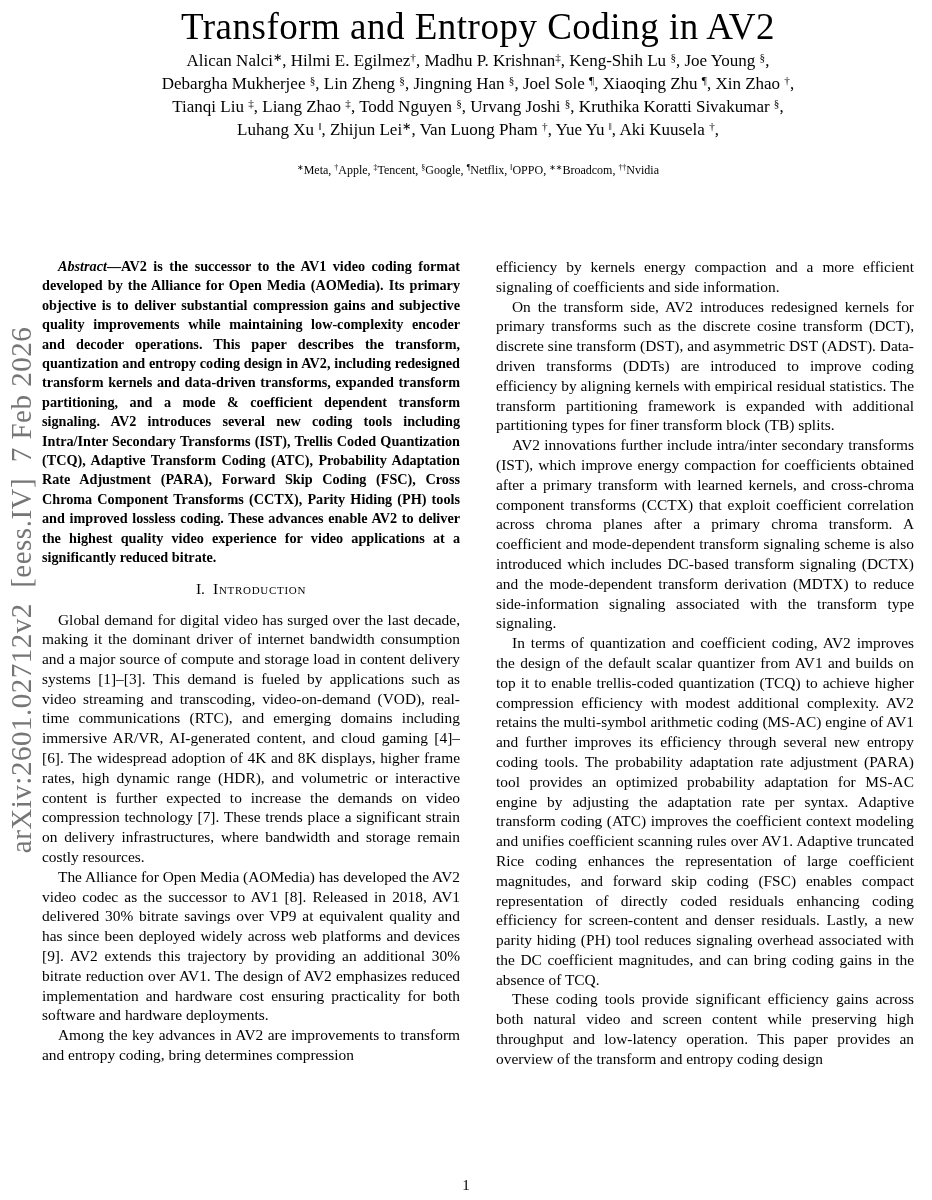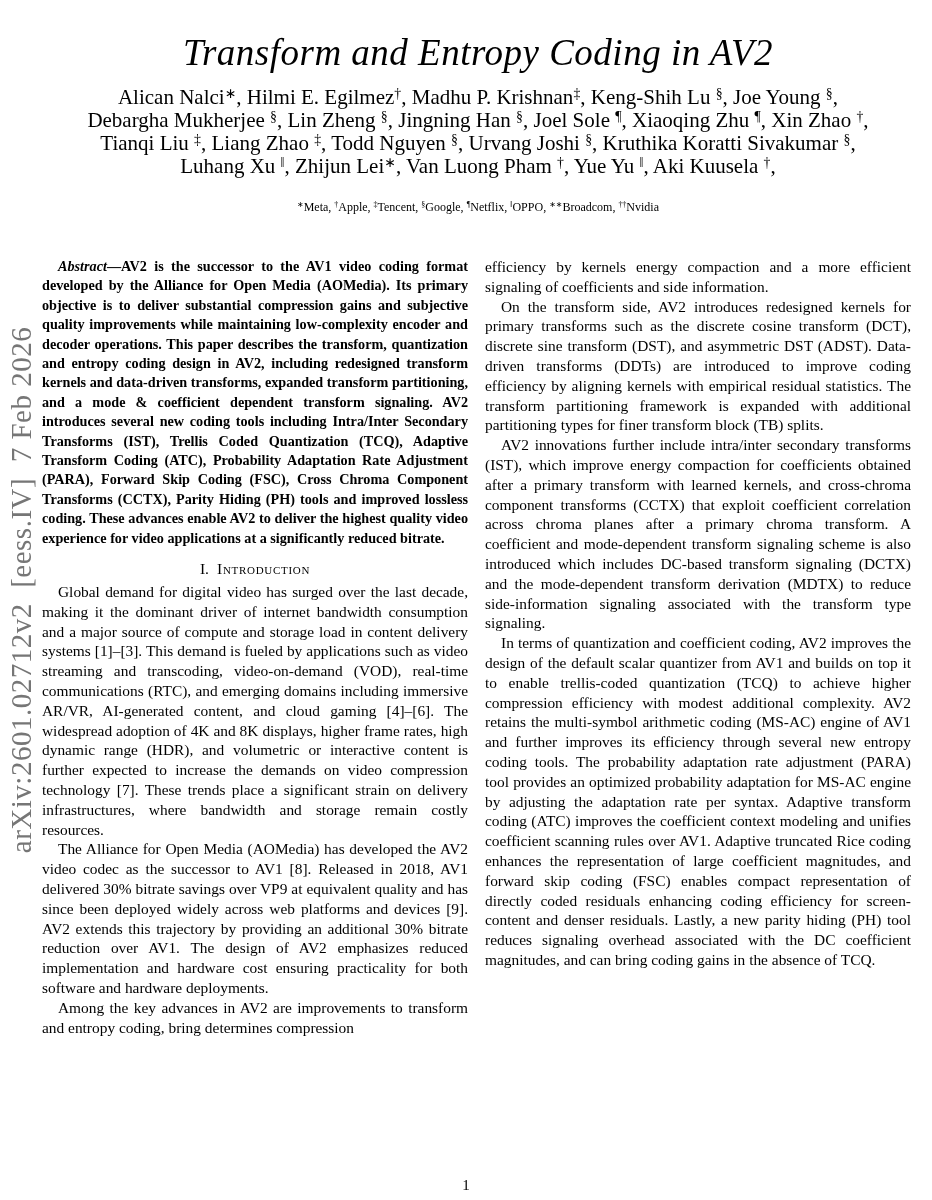--- a/index.html
+++ b/index.html
@@ -13,41 +13,41 @@
 
   .watermark {
     position: absolute; top: 590px; left: 21px;
     transform: translate(-50%, -50%) rotate(-90deg);
     white-space: pre;
     font-size: 29px; color: #767676;
     letter-spacing: 0.5px;
   }
 
   header { position: absolute; top: 0; left: 42px; width: 872px; text-align: center; }
-  h1.title { font-size: 37px; font-weight: normal; margin: 12px; padding-top: 19px; letter-spacing: 0.5px; font-style: italic; }
+  h1.title { font-size: 37px; font-weight: normal; margin: 1px; padding-top: 4px; letter-spacing: 0.5px; }
 
-  .authors { font-size: 21px; line-height: 23px; }
+  .authors { font-size: 17px; line-height: 23px; }
   .affil { margin-top: 22px; font-size: 12px; }
   sup { font-size: 66%; line-height: 0; position: relative; top: -0.45em; vertical-align: baseline; }
 
   .columns {
     position: absolute; top: 257px; left: 42px; width: 872px;
-    display: flex; gap: 17px;
+    display: flex; gap: 36px;
   }
   .col { width: 426px; }
 
   p { margin: 0; text-align: justify; }
   p.abstract, p.terms { font-weight: bold; font-size: 14.2px; line-height: 19.4px; }
   .bi { font-style: italic; }
   p.body { font-size: 15.4px; line-height: 19.8px; }
   .indent { text-indent: 16px; }
 
   h2.section {
     font-size: 15.6px; font-weight: normal; text-align: center;
-    margin: 12px 0 4px 0;
+    margin: 12px 0 12px 0;
   }
   h2.section .sc { font-variant: small-caps; letter-spacing: 0.7px; margin-left: 8px; }
 
   .page-number {
     position: absolute; top: 1177px; left: 0; width: 100%;
     text-align: center; font-size: 15px;
   }
 </style>
 </head>
 <body>
@@ -75,19 +75,20 @@
       <p class="body indent">Global demand for digital video has surged over the last decade, making it the dominant driver of internet bandwidth consumption and a major source of compute and storage load in content delivery systems [1]–[3]. This demand is fueled by applications such as video streaming and transcoding, video-on-demand (VOD), real-time communications (RTC), and emerging domains including immersive AR/VR, AI-generated content, and cloud gaming [4]–[6]. The widespread adoption of 4K and 8K displays, higher frame rates, high dynamic range (HDR), and volumetric or interactive content is further expected to increase the demands on video compression technology [7]. These trends place a significant strain on delivery infrastructures, where bandwidth and storage remain costly resources.</p>
       <p class="body indent">The Alliance for Open Media (AOMedia) has developed the AV2 video codec as the successor to AV1 [8]. Released in 2018, AV1 delivered 30% bitrate savings over VP9 at equivalent quality and has since been deployed widely across web platforms and devices [9]. AV2 extends this trajectory by providing an additional 30% bitrate reduction over AV1. The design of AV2 emphasizes reduced implementation and hardware cost ensuring practicality for both software and hardware deployments.</p>
       <p class="body indent">Among the key advances in AV2 are improvements to transform and entropy coding, bring determines compression</p>
     </div>
 
     <div class="col">
       <p class="body">efficiency by kernels energy compaction and a more efficient signaling of coefficients and side information.</p>
       <p class="body indent">On the transform side, AV2 introduces redesigned kernels for primary transforms such as the discrete cosine transform (DCT), discrete sine transform (DST), and asymmetric DST (ADST). Data-driven transforms (DDTs) are introduced to improve coding efficiency by aligning kernels with empirical residual statistics. The transform partitioning framework is expanded with additional partitioning types for finer transform block (TB) splits.</p>
       <p class="body indent">AV2 innovations further include intra/inter secondary transforms (IST), which improve energy compaction for coefficients obtained after a primary transform with learned kernels, and cross-chroma component transforms (CCTX) that exploit coefficient correlation across chroma planes after a primary chroma transform. A coefficient and mode-dependent transform signaling scheme is also introduced which includes DC-based transform signaling (DCTX) and the mode-dependent transform derivation (MDTX) to reduce side-information signaling associated with the transform type signaling.</p>
       <p class="body indent">In terms of quantization and coefficient coding, AV2 improves the design of the default scalar quantizer from AV1 and builds on top it to enable trellis-coded quantization (TCQ) to achieve higher compression efficiency with modest additional complexity. AV2 retains the multi-symbol arithmetic coding (MS-AC) engine of AV1 and further improves its efficiency through several new entropy coding tools. The probability adaptation rate adjustment (PARA) tool provides an optimized probability adaptation for MS-AC engine by adjusting the adaptation rate per syntax. Adaptive transform coding (ATC) improves the coefficient context modeling and unifies coefficient scanning rules over AV1. Adaptive truncated Rice coding enhances the representation of large coefficient magnitudes, and forward skip coding (FSC) enables compact representation of directly coded residuals enhancing coding efficiency for screen-content and denser residuals. Lastly, a new parity hiding (PH) tool reduces signaling overhead associated with the DC coefficient magnitudes, and can bring coding gains in the absence of TCQ.</p>
+      <p class="body indent">These coding tools provide significant efficiency gains across both natural video and screen content while preserving high throughput and low-latency operation. This paper provides an overview of the transform and entropy coding design</p>
     </div>
 
   </div>
 
   <div class="page-number">1</div>
 
 </div>
 
 </body></html>

